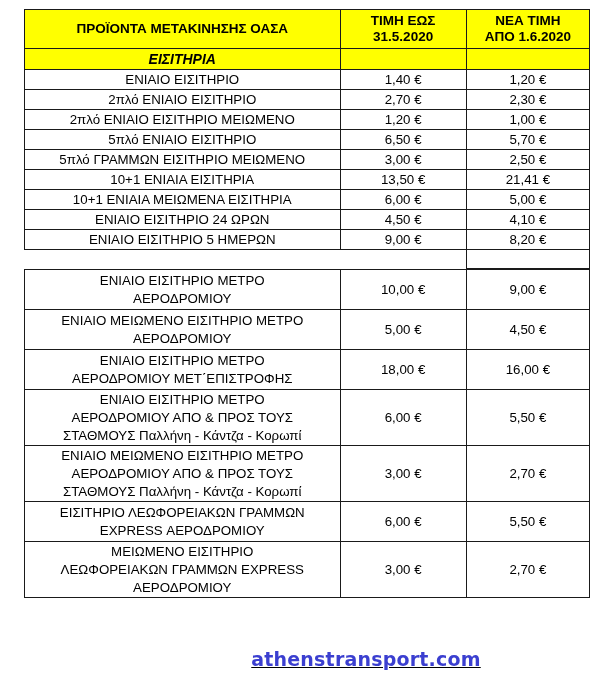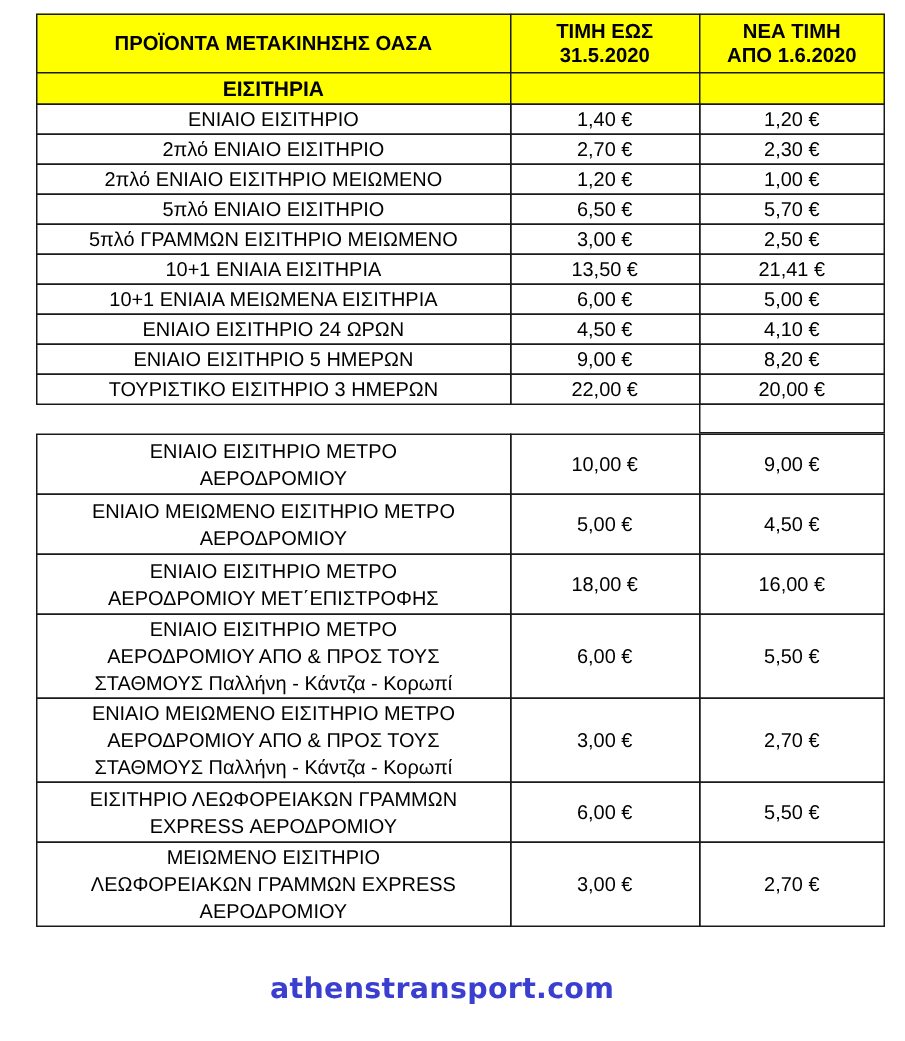--- a/index.html
+++ b/index.html
@@ -9,30 +9,30 @@
   .row { display: flex; width: 574px; box-sizing: border-box; padding-left: 8px; }
   .cell { box-sizing: border-box; border: 1px solid #1a1a1a; display: flex;
           align-items: center; justify-content: center; text-align: center;
           font-size: 13.3px; line-height: 18px; margin-top: -1px; margin-left: -1px; }
   .c1 { width: 321px; margin-left: 0; }
   .c2 { width: 129px; }
   .c3 { width: 126px; text-align: center; }
   .hdr .cell { background: #ffff00; font-weight: bold; font-size: 13.5px; line-height: 16px; }
   .hdr { height: 39px; }
   .sec .cell { background: #ffff00; font-weight: bold; font-size: 14px; }
-  .sec { height: 21px; }
+  .sec { height: 21px; font-style: italic; }
   .r1 { height: 20px; }
   .r2 { height: 40px; }
   .r3 { height: 56px; }
   .spacer { height: 20px; }
   .spacer .blank { width: 449px; border: none; margin-left: 0; }
   .gap { height: 1px; }
   .c1 .txt { padding: 0 4px; white-space: pre-line; }
-  .footer { position: absolute; left: 0; width: 552px; top: 648px; 
-            padding-left: 180px; box-sizing: border-box; }
+  .footer { position: absolute; left: 0; width: 552px; top: 648px; text-align: center;
+            padding-left: 180px; box-sizing: border-box; text-decoration: underline; }
   .footer span { font-family: "DejaVu Sans", sans-serif; font-weight: bold;
                  color: #3b3fd0; font-size: 19px; letter-spacing: 0.2px; }
 </style>
 </head>
 <body>
 
 <div class="tbl">
   <div class="row hdr">
     <div class="cell c1">
         <span>ΠΡΟΪΟΝΤΑ ΜΕΤΑΚΙΝΗΣΗΣ ΟΑΣΑ</span>
@@ -146,31 +146,20 @@
       <div class="cell c1">
         <span class="txt">ΕΝΙΑΙΟ ΕΙΣΙΤΗΡΙΟ 5 ΗΜΕΡΩΝ</span>
       </div>
       <div class="cell c2">
         <span>9,00 €</span>
       </div>
       <div class="cell c3">
         <span>8,20 €</span>
       </div>
     </div>
-  <div class="row r1">
-      <div class="cell c1">
-        <span class="txt">ΤΟΥΡΙΣΤΙΚΟ ΕΙΣΙΤΗΡΙΟ  3 ΗΜΕΡΩΝ</span>
-      </div>
-      <div class="cell c2">
-        <span>22,00 €</span>
-      </div>
-      <div class="cell c3">
-        <span>20,00 €</span>
-      </div>
-    </div>
 
   <div class="row spacer" style="margin-top:-1px;">
     <div class="cell blank" style="margin-top:0;"></div>
     <div class="cell c3" style="margin-top:0;"></div>
   </div>
   <div class="gap"></div>
 
   <div class="row r2">
       <div class="cell c1">
         <span class="txt">ΕΝΙΑΙΟ ΕΙΣΙΤΗΡΙΟ ΜΕΤΡΟ

